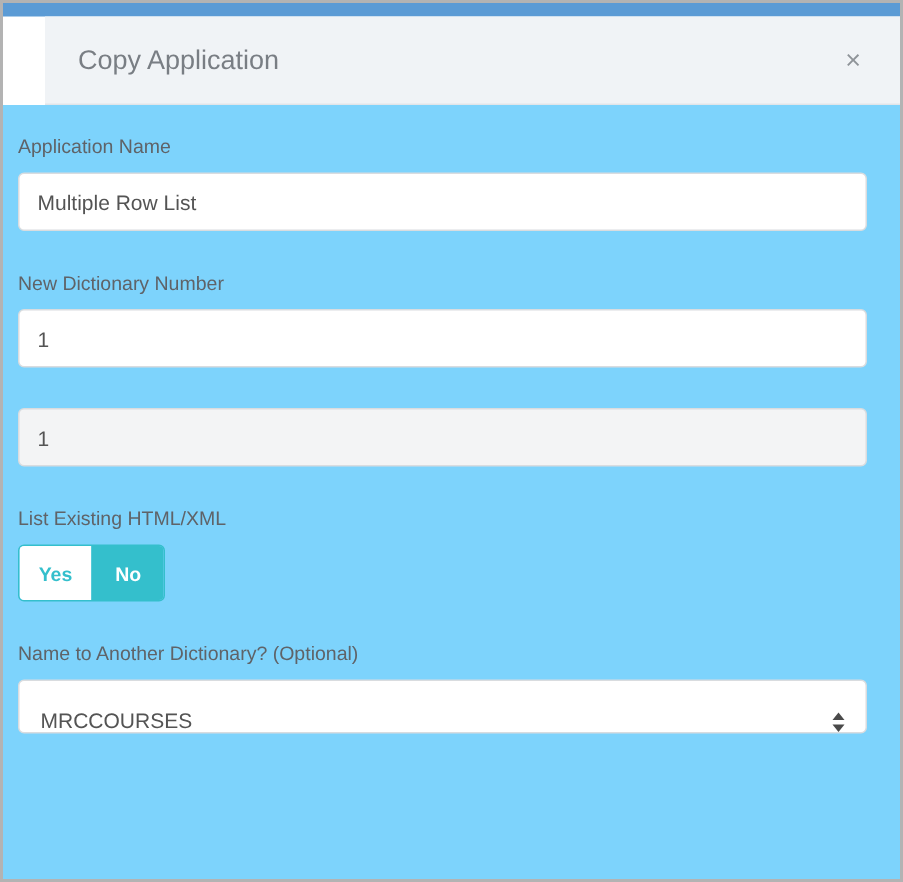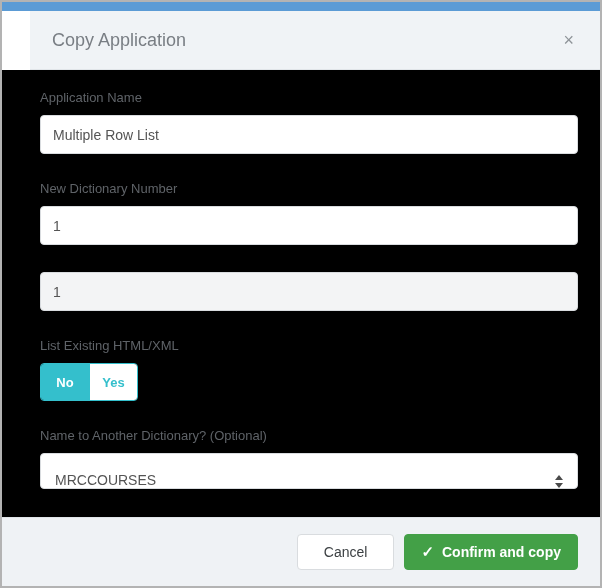--- a/index.html
+++ b/index.html
@@ -43,22 +43,22 @@
     border: none;
     font-size: 18px;
     line-height: 1;
     color: #8f9499;
     cursor: pointer;
     padding: 2px 4px;
   }
 
   .modal-body {
     flex: 1 1 auto;
-    background: #000000;
-    padding: 20px 22px 0 38px;
+    background: #7dd3fc;
+    padding: 20px 22px 0 10px;
     overflow: hidden;
   }
 
   .form-group { margin-bottom: 27px; }
   .form-label {
     display: block;
     font-size: 13px;
     color: #5f6368;
     margin-bottom: 10px;
     line-height: 15px;
@@ -203,38 +203,31 @@
       <input class="text-input" type="text" value="1" style="">
     </div>
 
     <div class="form-group">
       <input class="text-input disabled" type="text" disabled="" value="1" style="">
     </div>
 
     <div class="form-group">
       <label class="form-label">List Existing HTML/XML</label>
       <div class="toggle-group">
+        <button class="toggle-btn">Yes</button>
         <button class="toggle-btn active">No</button>
-        <button class="toggle-btn">Yes</button>
       </div>
     </div>
 
     <div class="form-group">
       <label class="form-label">Name to Another Dictionary? (Optional)</label>
       <div class="select-box">
         <span>MRCCOURSES</span>
         <span class="select-arrows">
           <span class="arrow-up"></span>
           <span class="arrow-down"></span>
         </span>
       </div>
     </div>
 
   </div>
 
-  <div class="modal-footer">
-    <button class="btn btn-cancel">Cancel</button>
-    <button class="btn btn-confirm">
-      <span class="check-icon">✓</span>
-      <span>Confirm and copy</span>
-    </button>
-  </div>
 </div>
 
 </body></html>

